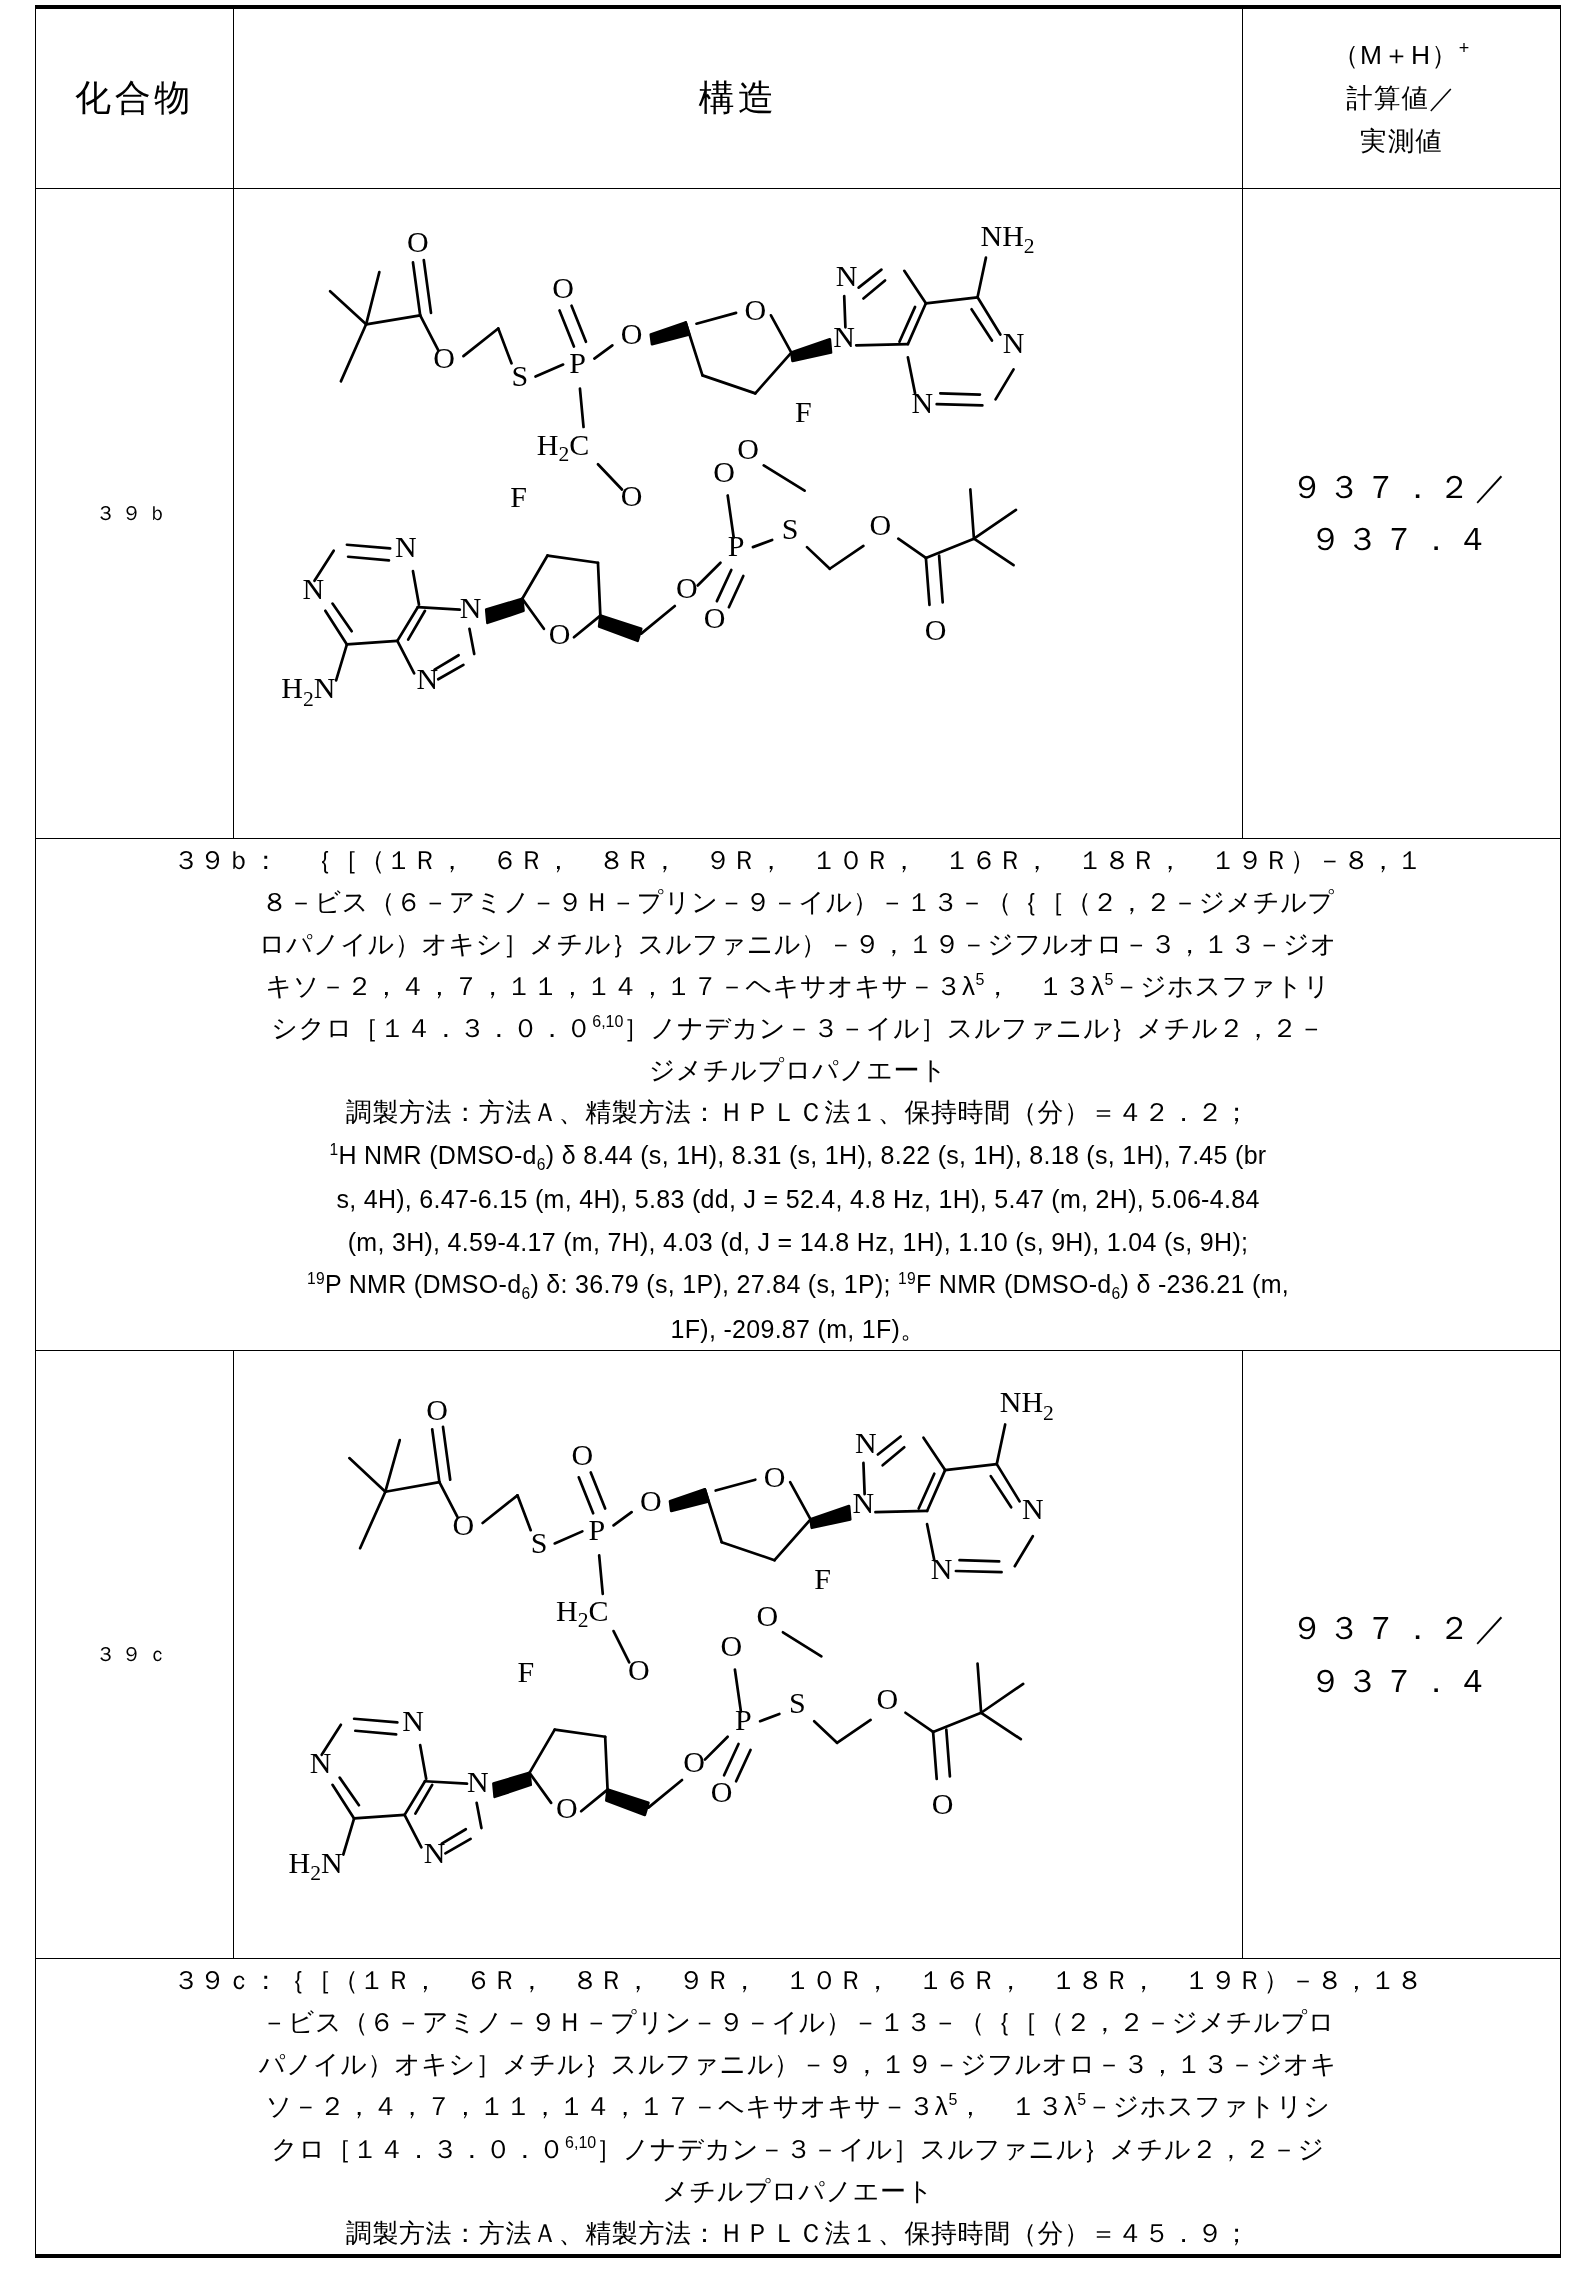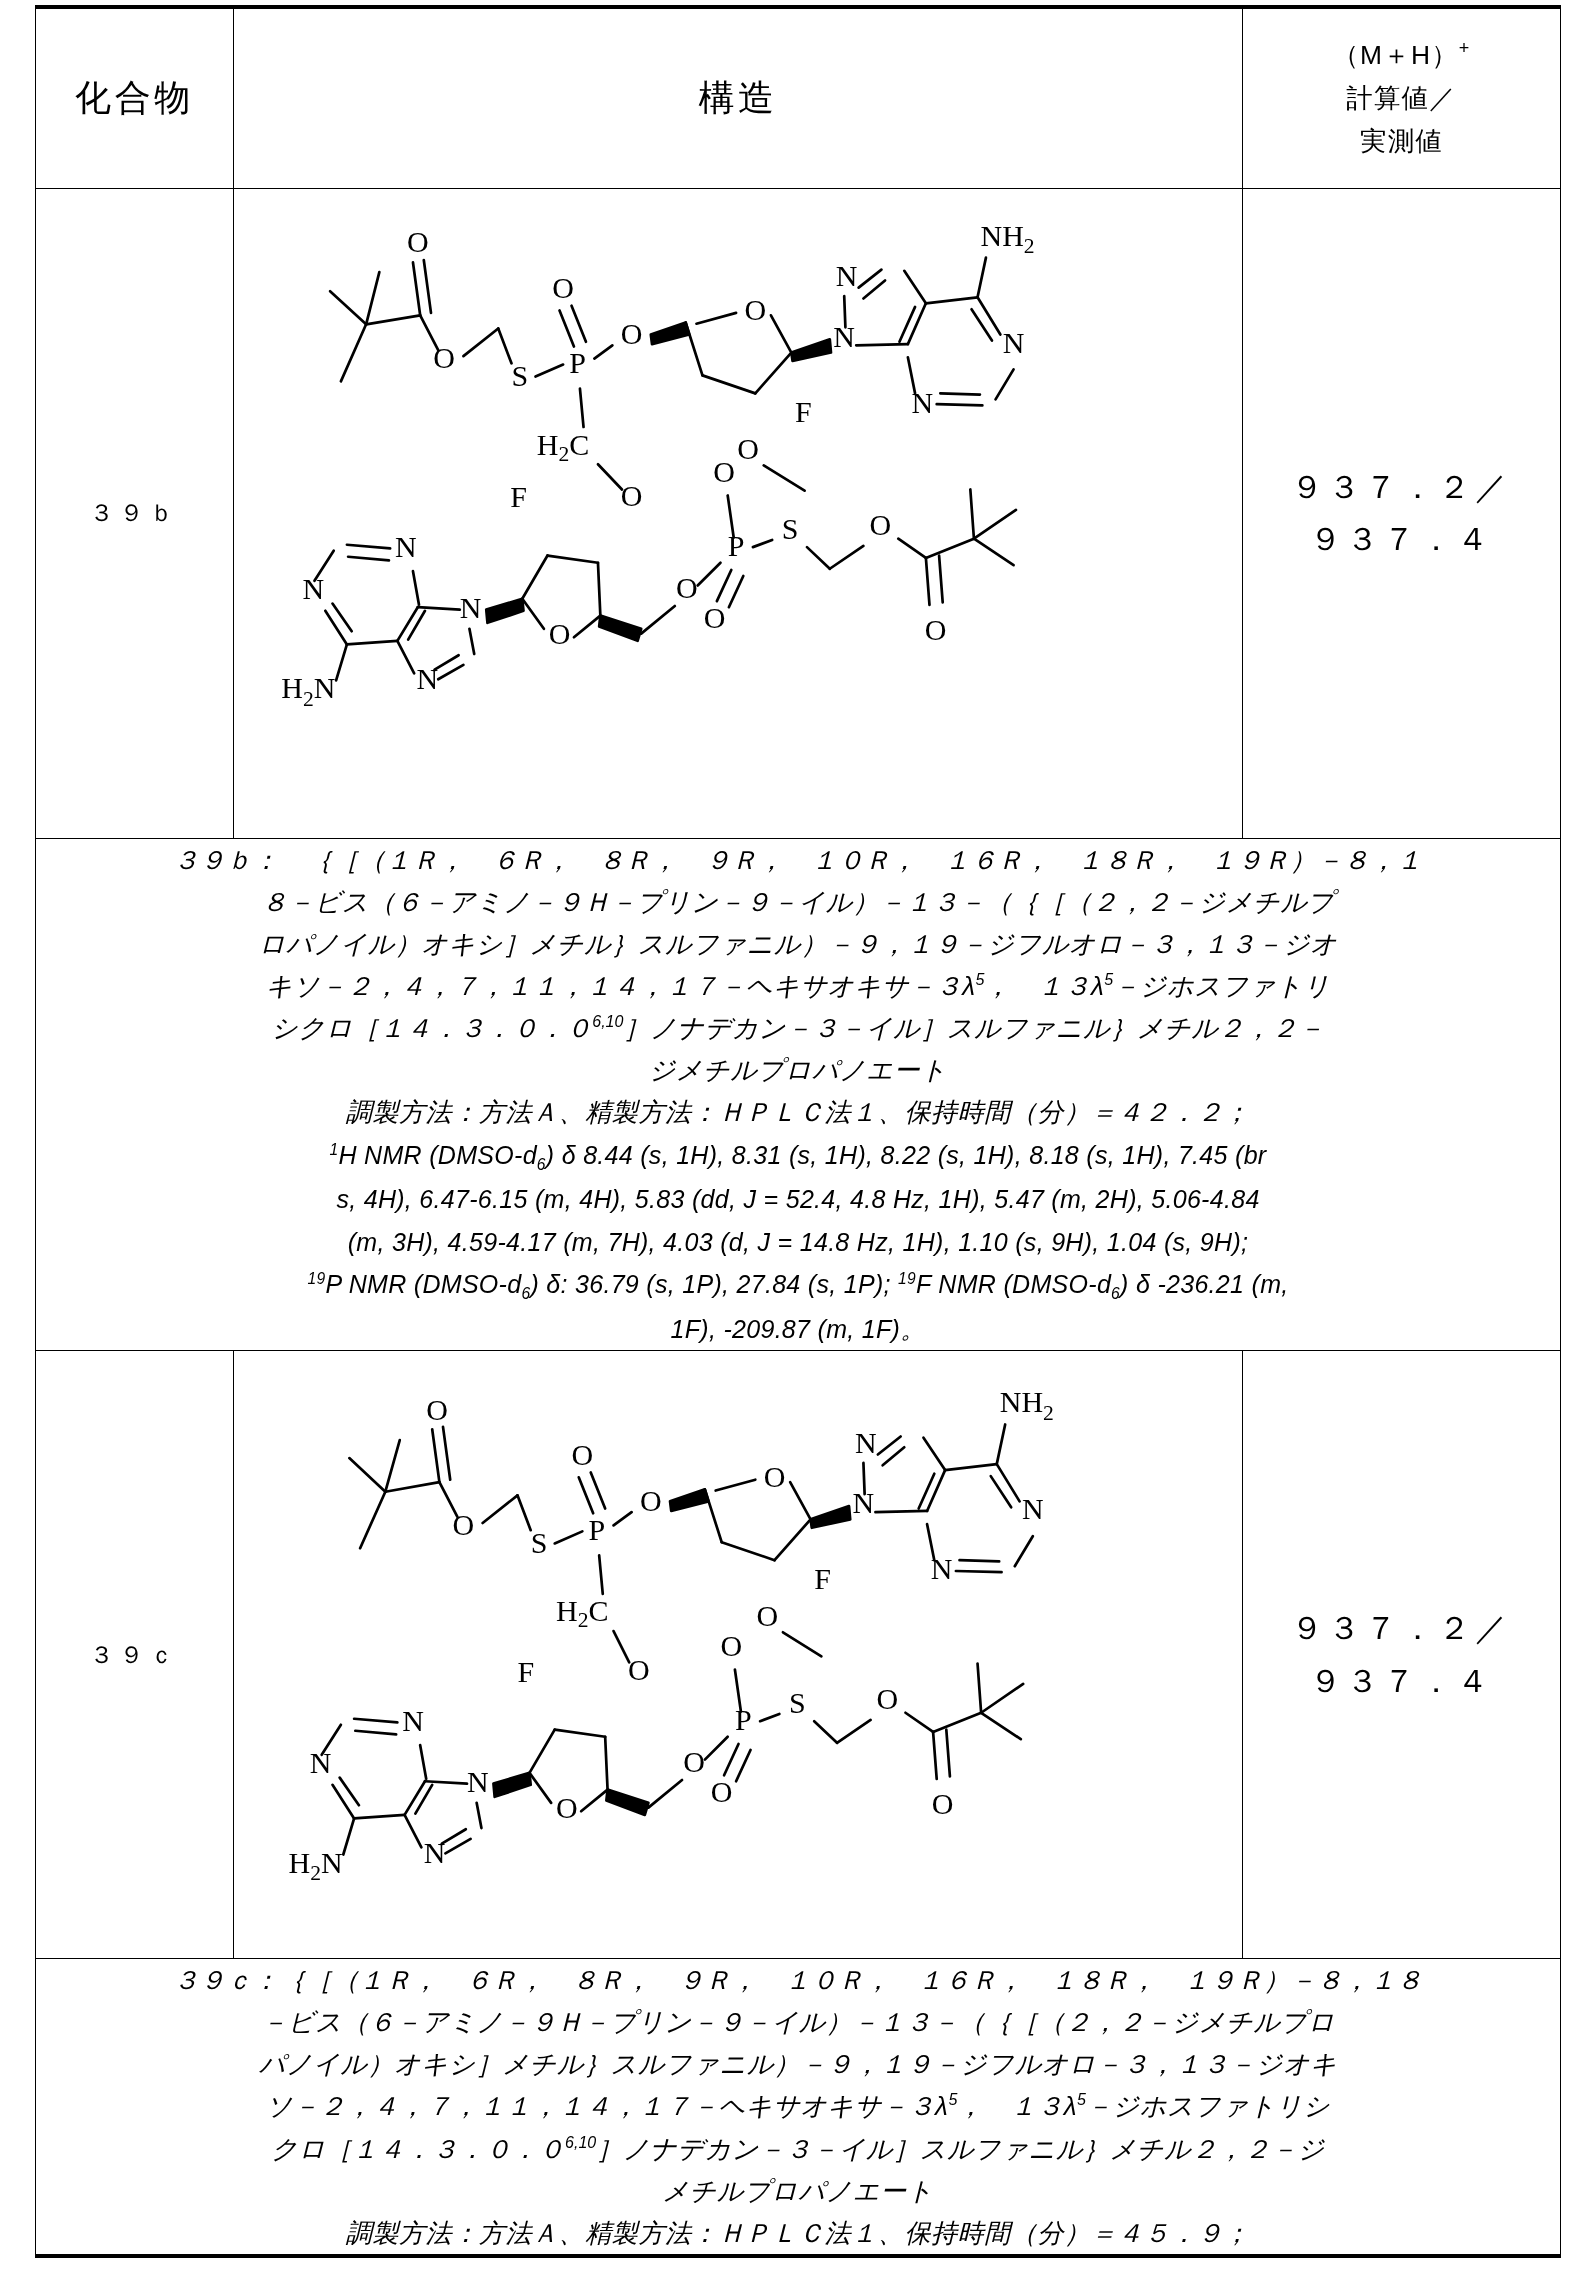--- a/index.html
+++ b/index.html
@@ -53,21 +53,21 @@
   .mass-hdr {
     font-size: 26.4px;
     line-height: 1.62;
     letter-spacing: 1.2px;
   }
   .mass-hdr sup {
     font-size: 18px;
     vertical-align: super;
   }
   .compound-id {
-    font-size: 24px;
+    font-size: 20px;
     letter-spacing: 6px;
   }
   .mass-value {
     font-size: 32px;
     letter-spacing: 4.8px;
     line-height: 1.65;
   }
   .struct-cell {
     height: 649px;
     position: relative;
@@ -80,21 +80,20 @@
     display: block;
     margin: 0 auto;
   }
 
   
   .desc-cell {
     text-align: left;
     padding: 8.4px 15.6px 9.6px 15.6px;
     font-size: 26px;
     line-height: 1.62;
-    font-style: italic;
   }
   .desc-line {
     white-space: nowrap;
     letter-spacing: 0.6px;
   }
   .desc-line.center { }
   .desc-line sup {
     font-size: 16px;
     vertical-align: super;
     letter-spacing: 0;

